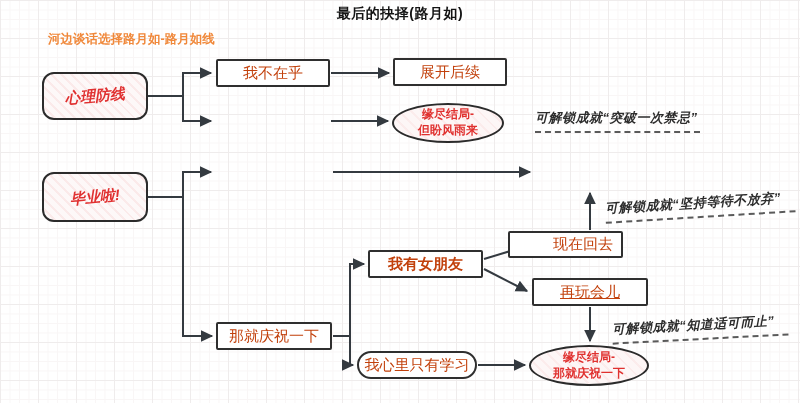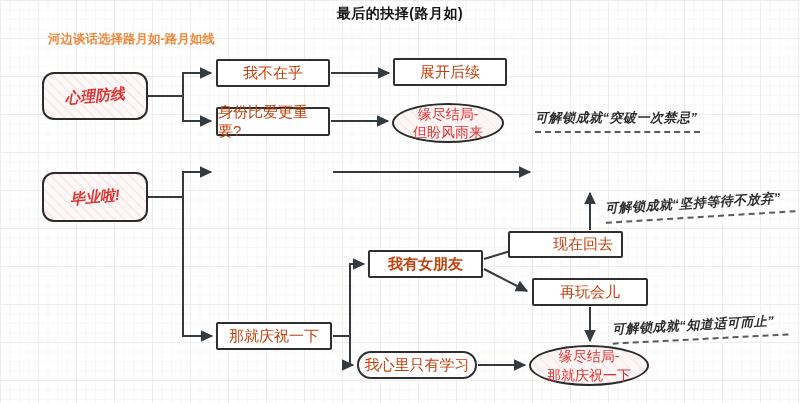--- a/index.html
+++ b/index.html
@@ -37,21 +37,21 @@
     color:#e03131;font-weight:bold;font-size:15px;font-style:italic;
   }
   .rednode .tilt{transform:rotate(-5deg);display:inline-block;}
   .oval{
     position:absolute;box-sizing:border-box;border:2.5px solid #2b2b2b;
     border-radius:50%;display:flex;flex-direction:column;align-items:center;
     justify-content:center;text-align:center;
     background:
       repeating-linear-gradient(45deg, rgba(224,49,49,.05) 0 2px, transparent 2px 8px),
       #fdf6f6;
-    color:#e0312f;font-weight:normal;font-size:14px;line-height:1.3;
+    color:#e0312f;font-weight:bold;font-size:12px;line-height:1.3;
   }
   .anno{
     position:absolute;color:#2d2d2d;font-size:13px;font-style:italic;
     font-weight:bold;letter-spacing:.5px;white-space:nowrap;
   }
   .anno .dash{border-top:2px dashed #5a5a5a;margin-top:4px;height:0;}
   svg.wires{position:absolute;left:0;top:0;pointer-events:none;}
 </style>
 </head>
 <body>
@@ -91,39 +91,36 @@
   <div class="rednode" style="left:42px;top:72px;width:106px;height:48px;">
     <span class="tilt">心理防线</span>
   </div>
   <div class="rednode" style="left:42px;top:172px;width:106px;height:50px;">
     <span class="tilt">毕业啦!</span>
   </div>
 
   <div class="node" style="left:216px;top:59px;width:114px;height:28px;">
     <span>我不在乎</span>
   </div>
-  <div class="node" style="left:216px;top:107px;width:114px;height:29px;">
-    <span>身份比爱更重要?</span>
-  </div>
   <div class="node" style="left:393px;top:58px;width:114px;height:28px;">
     <span>展开后续</span>
   </div>
   <div class="node" style="left:216px;top:322px;width:116px;height:28px;">
     <span>那就庆祝一下</span>
   </div>
   <div class="node" style="left:368px;top:250px;width:115px;height:28px;font-weight:bold;">
     <span>我有女朋友</span>
   </div>
   <div class="node" style="left:357px;top:351px;width:120px;height:28px;border-radius:14px;">
     <span>我心里只有学习</span>
   </div>
   <div class="node" style="left:508px;top:231px;width:115px;height:27px;padding-left:35px;">
     <span>现在回去</span>
   </div>
-  <div class="node" style="left:532px;top:278px;width:116px;height:28px;">
+  <div class="node" style="left:532px;top:278px;width:116px;height:28px;text-decoration:underline;">
     <span>再玩会儿</span>
   </div>
 
   <div class="oval" style="left:392px;top:103px;width:112px;height:40px;">
     <span>缘尽结局-</span>
     <span>但盼风雨来</span>
   </div>
   <div class="oval" style="left:529px;top:345px;width:120px;height:41px;">
     <span>缘尽结局-</span>
     <span>那就庆祝一下</span>

